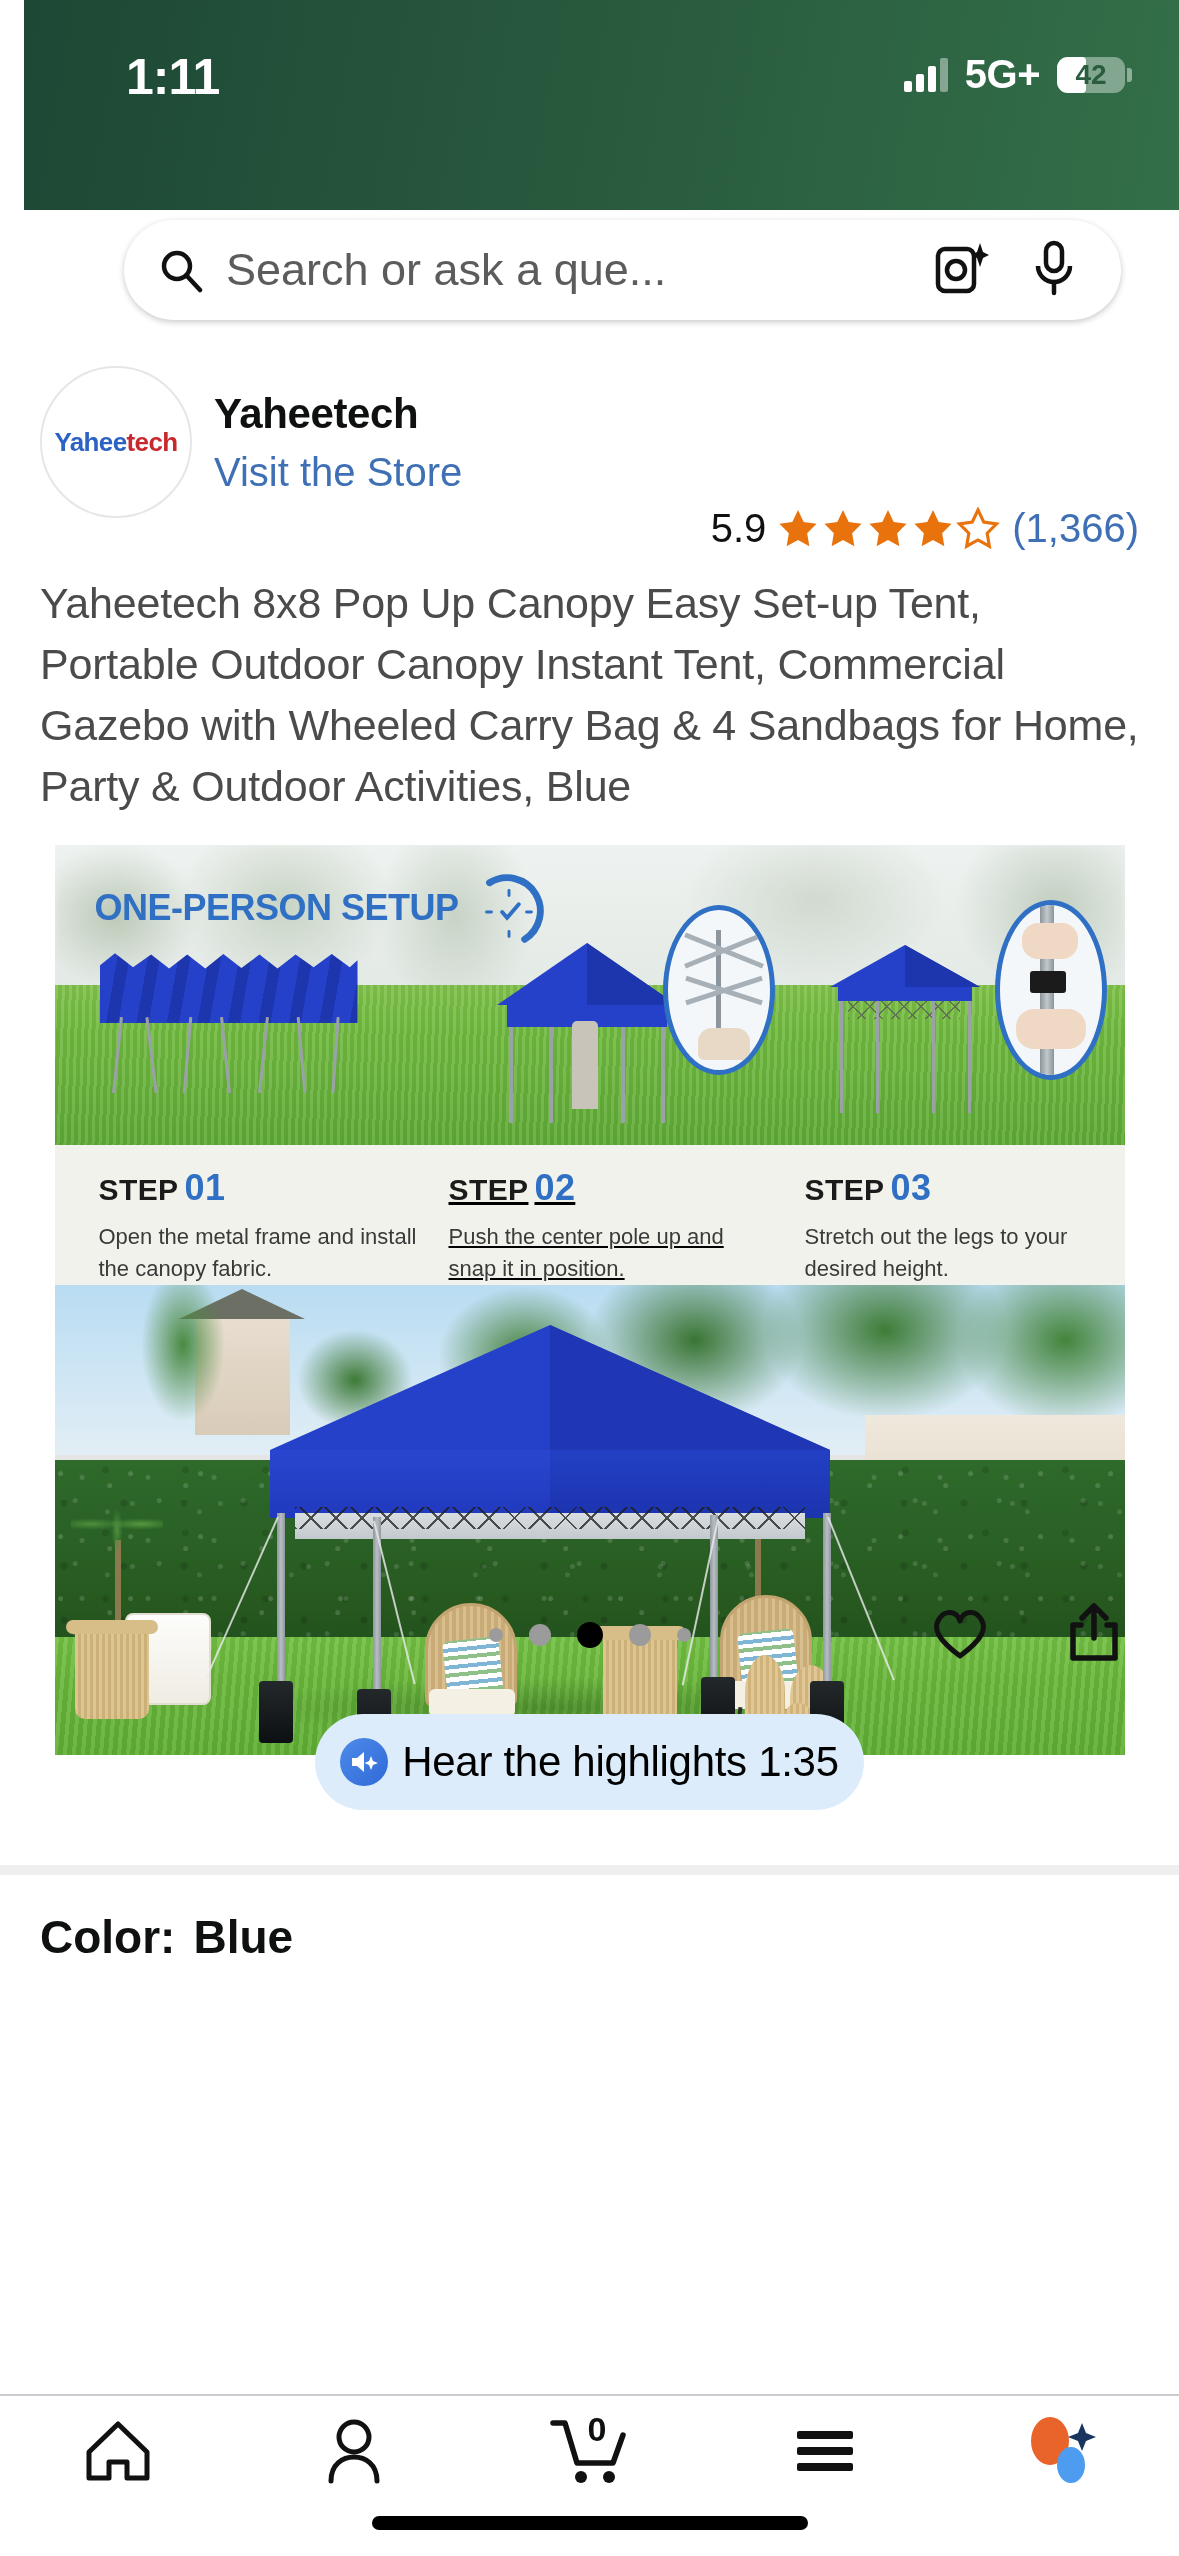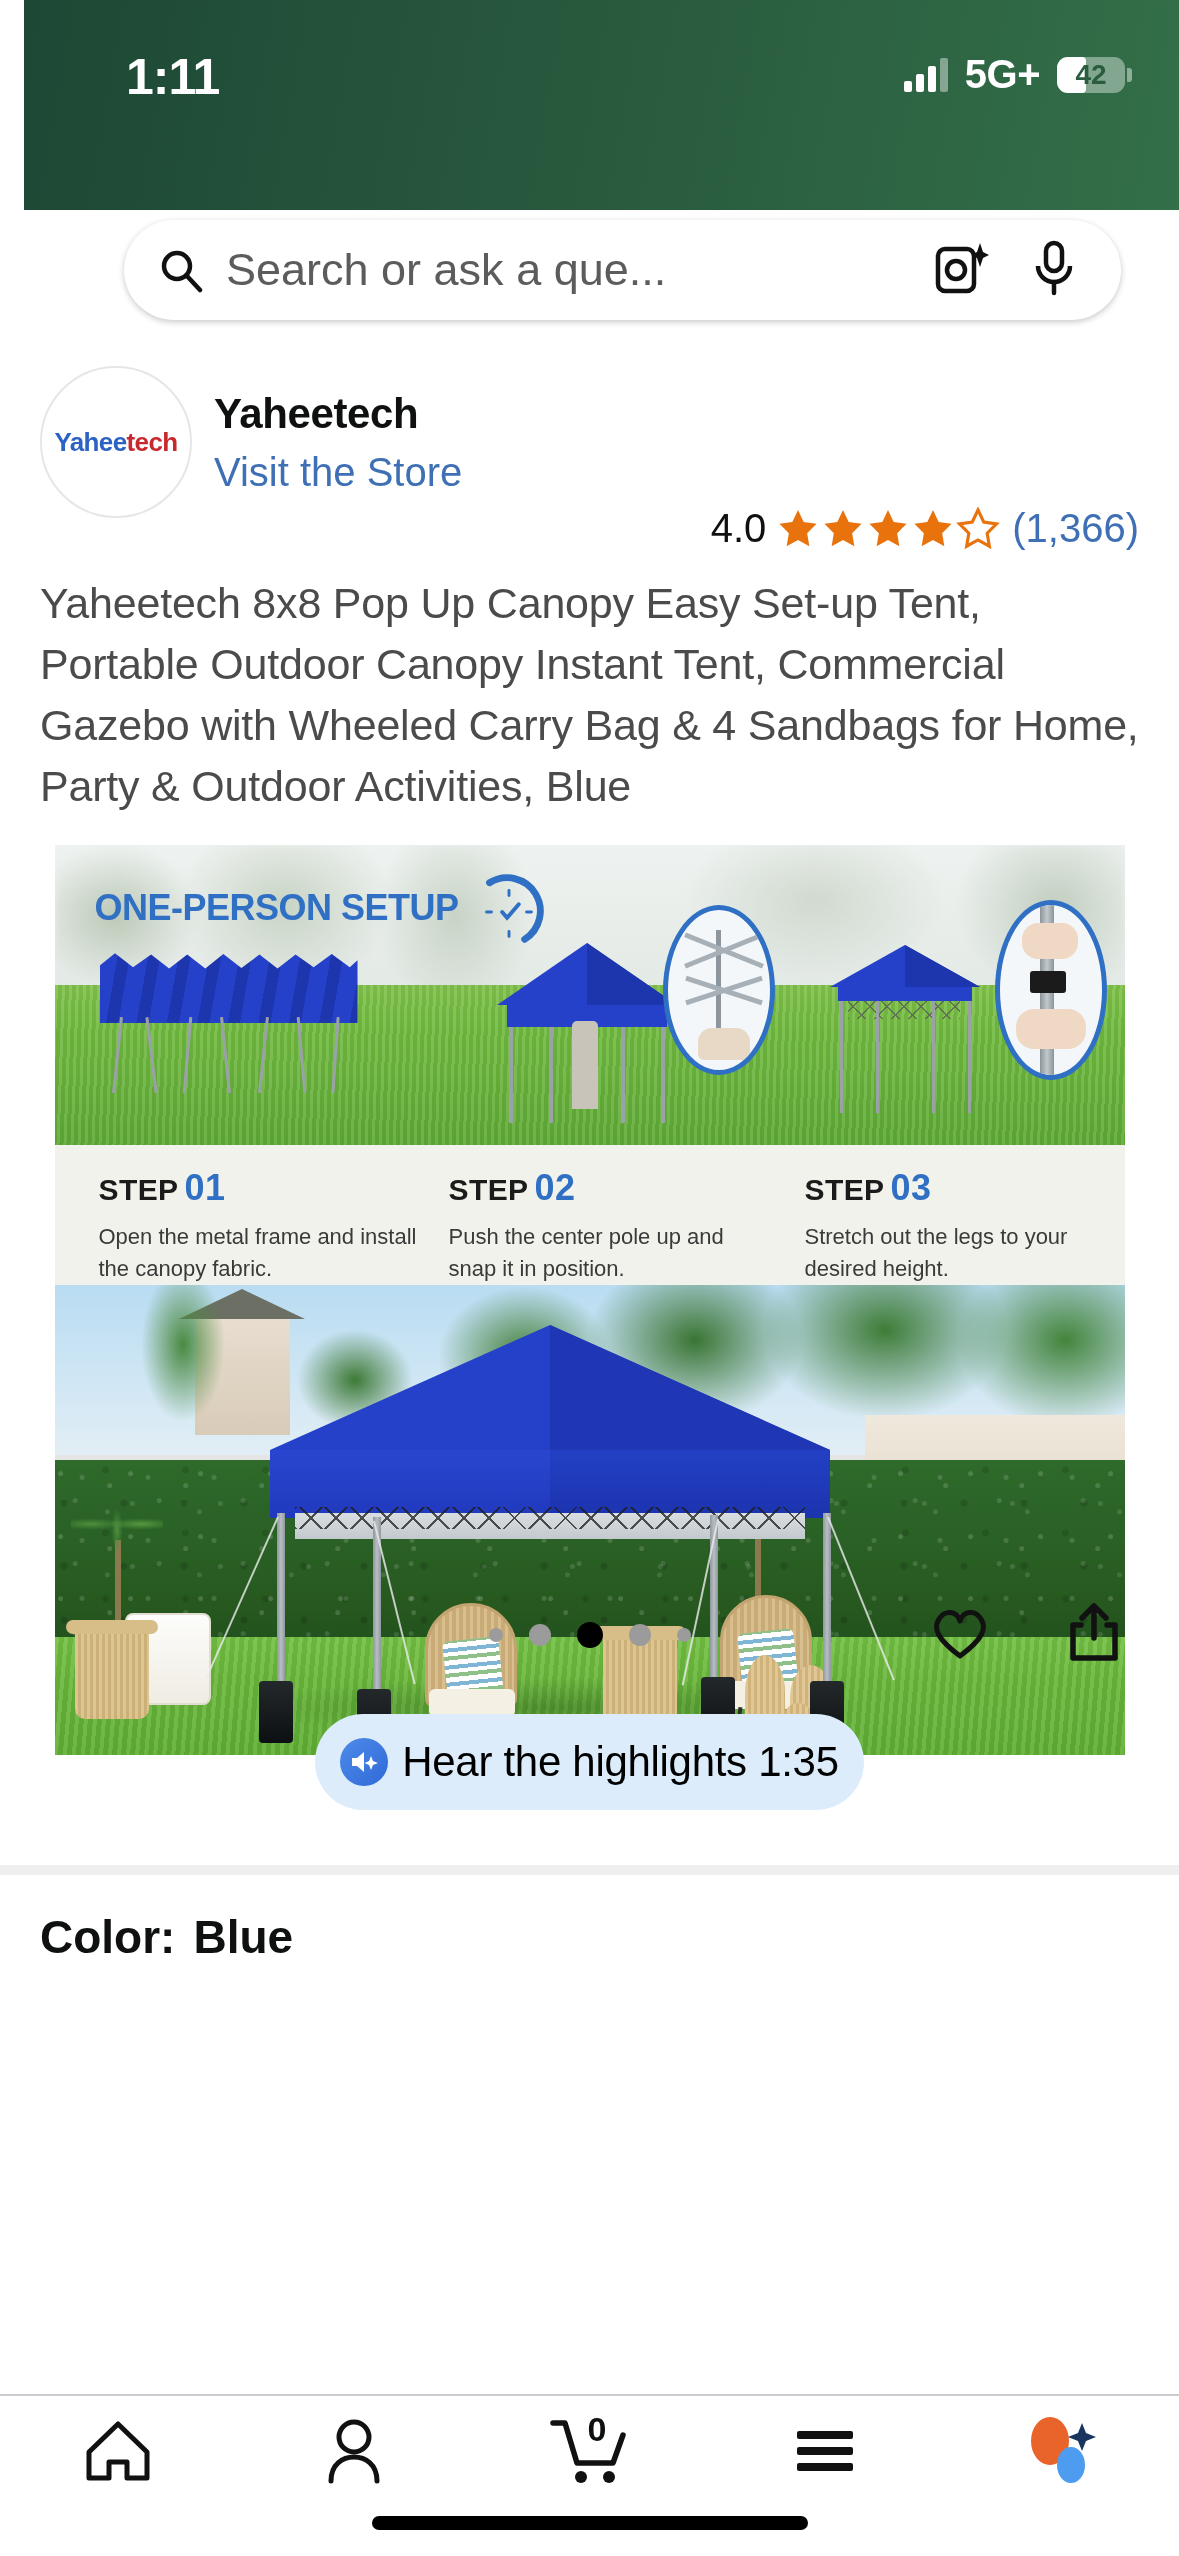--- a/index.html
+++ b/index.html
@@ -154,21 +154,21 @@
     background:#f4f7fa; overflow:hidden;
   }
 
   
   .steps{
     position:absolute; left:0; top:300px; width:1070px; height:140px;
     background:#f2f2ec; display:flex; padding:22px 0 0 0;
   }
   .step{ flex:1; padding-left:44px; }
   .step:nth-child(1){ padding-left:44px; }
-  .step:nth-child(2){ padding-left:30px; }
+  .step:nth-child(2){ padding-left:30px;text-decoration:underline; }
   .step:nth-child(3){ padding-left:36px; }
   .step-head{ font-size:30px; font-weight:700; color:#1b1b1b; letter-spacing:.4px; }
   .step-head .num{ color:#2f6fc4; font-size:36px; font-weight:700; margin-left:6px; }
   .step-body{ margin-top:12px; font-size:22px; line-height:1.45; color:#3a3a3a; max-width:330px; }
 
   
   .hero{
     position:absolute; left:0; top:440px; width:1070px; height:470px; overflow:hidden;
   }
   .hero-sky{
@@ -445,21 +445,21 @@
         <span class="b1">Yahee</span><span class="b2">tech</span>
       </span>
     </div>
     <div class="brand-text">
       <div class="brand-name">Yaheetech</div>
       <div class="brand-link">Visit the Store</div>
     </div>
   </div>
 
   <div class="ratingrow">
-    <span class="rate-val">4.0</span>
+    <span class="rate-val">5.9</span>
     <span class="stars">
       <svg width="44" height="44" viewBox="0 0 24 24">
           <path d="M12 1.6l3.1 6.6 7 1-5.1 5.1 1.2 7.1L12 18l-6.2 3.4 1.2-7.1L1.9 9.2l7-1z" fill="#e8720c"></path>
         </svg>
       <svg width="44" height="44" viewBox="0 0 24 24">
           <path d="M12 1.6l3.1 6.6 7 1-5.1 5.1 1.2 7.1L12 18l-6.2 3.4 1.2-7.1L1.9 9.2l7-1z" fill="#e8720c"></path>
         </svg>
       <svg width="44" height="44" viewBox="0 0 24 24">
           <path d="M12 1.6l3.1 6.6 7 1-5.1 5.1 1.2 7.1L12 18l-6.2 3.4 1.2-7.1L1.9 9.2l7-1z" fill="#e8720c"></path>
         </svg>

